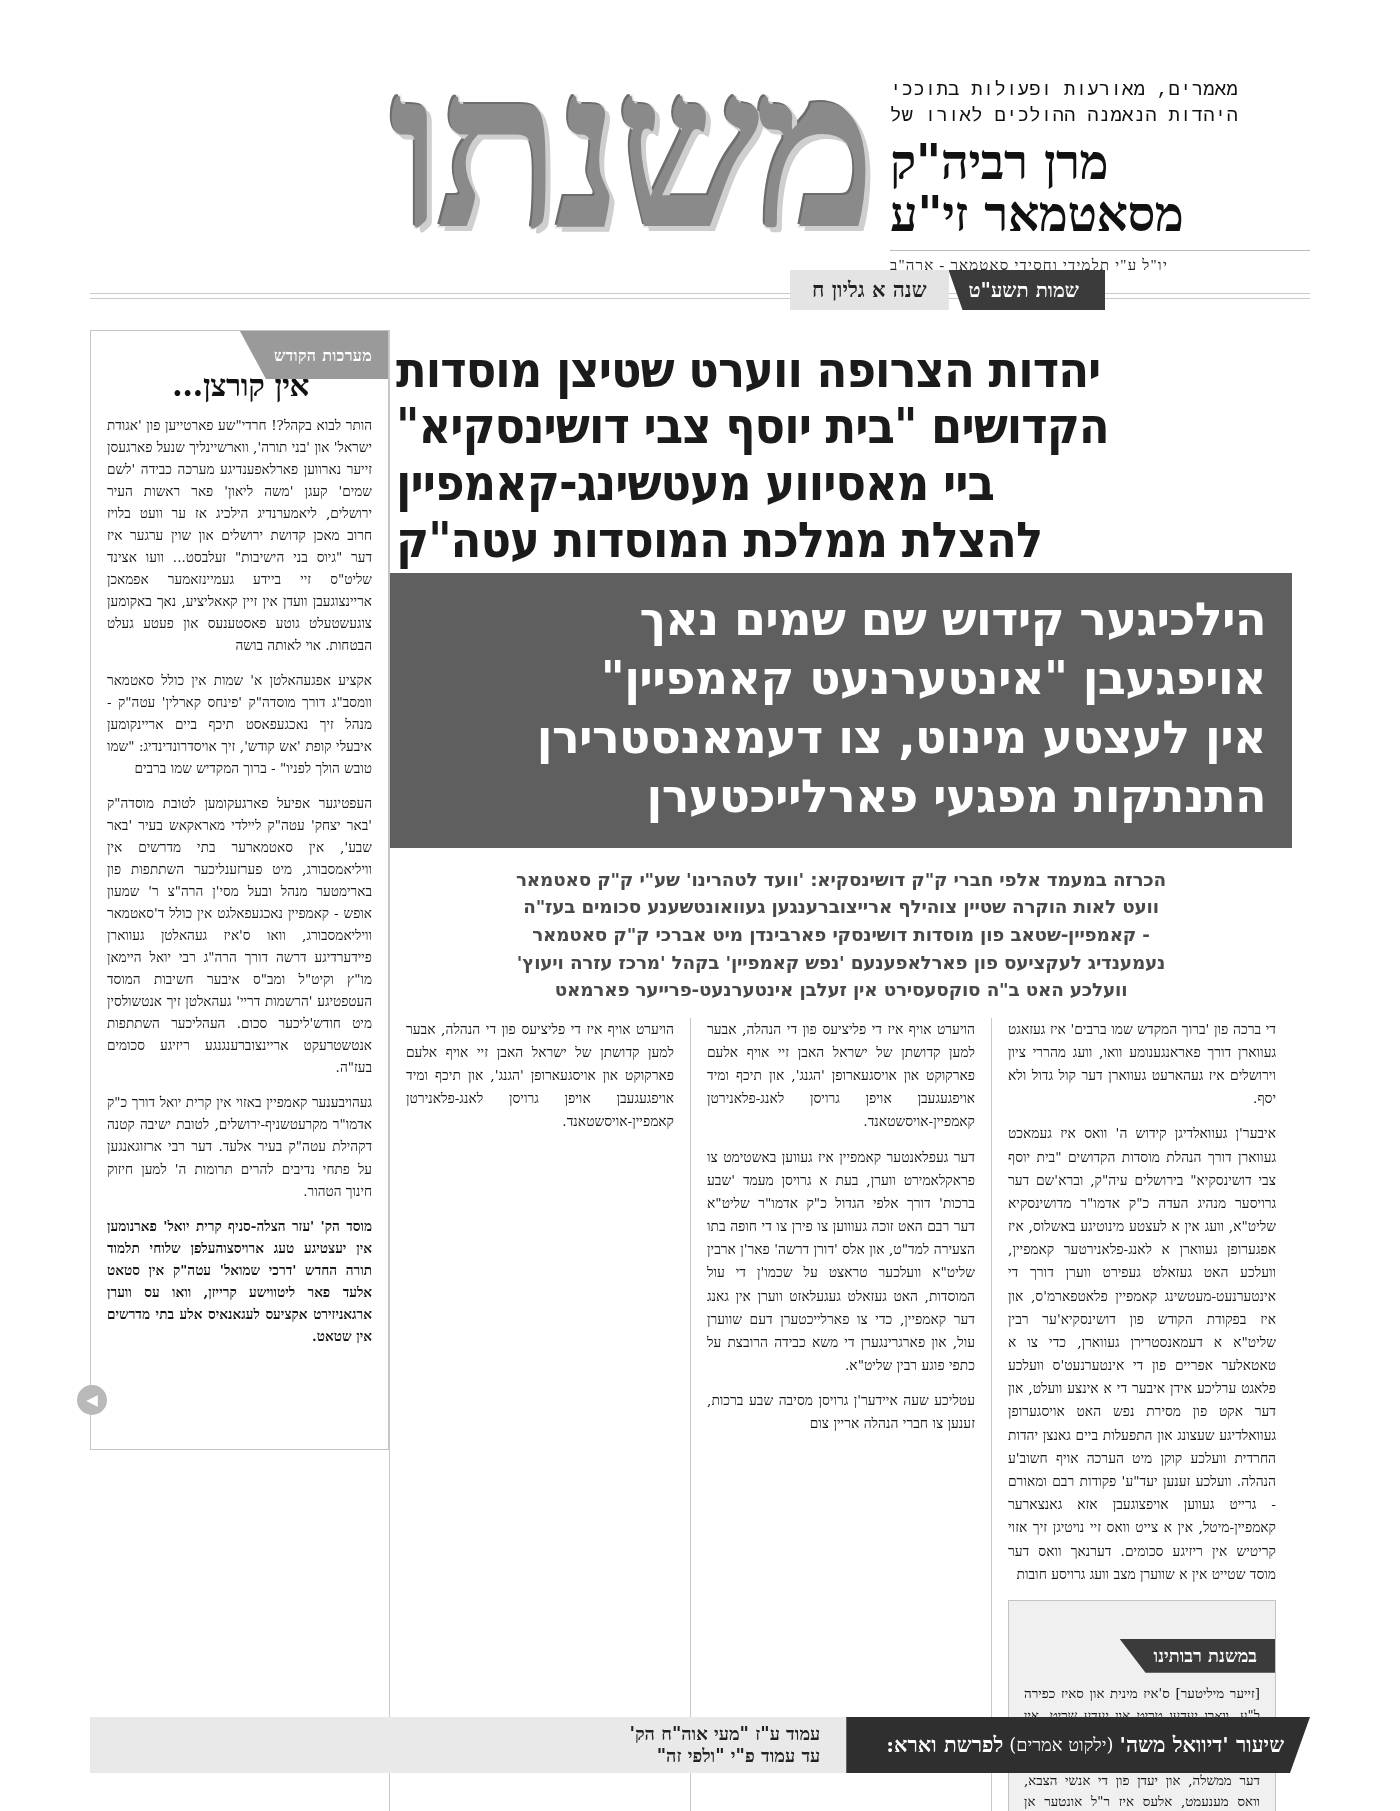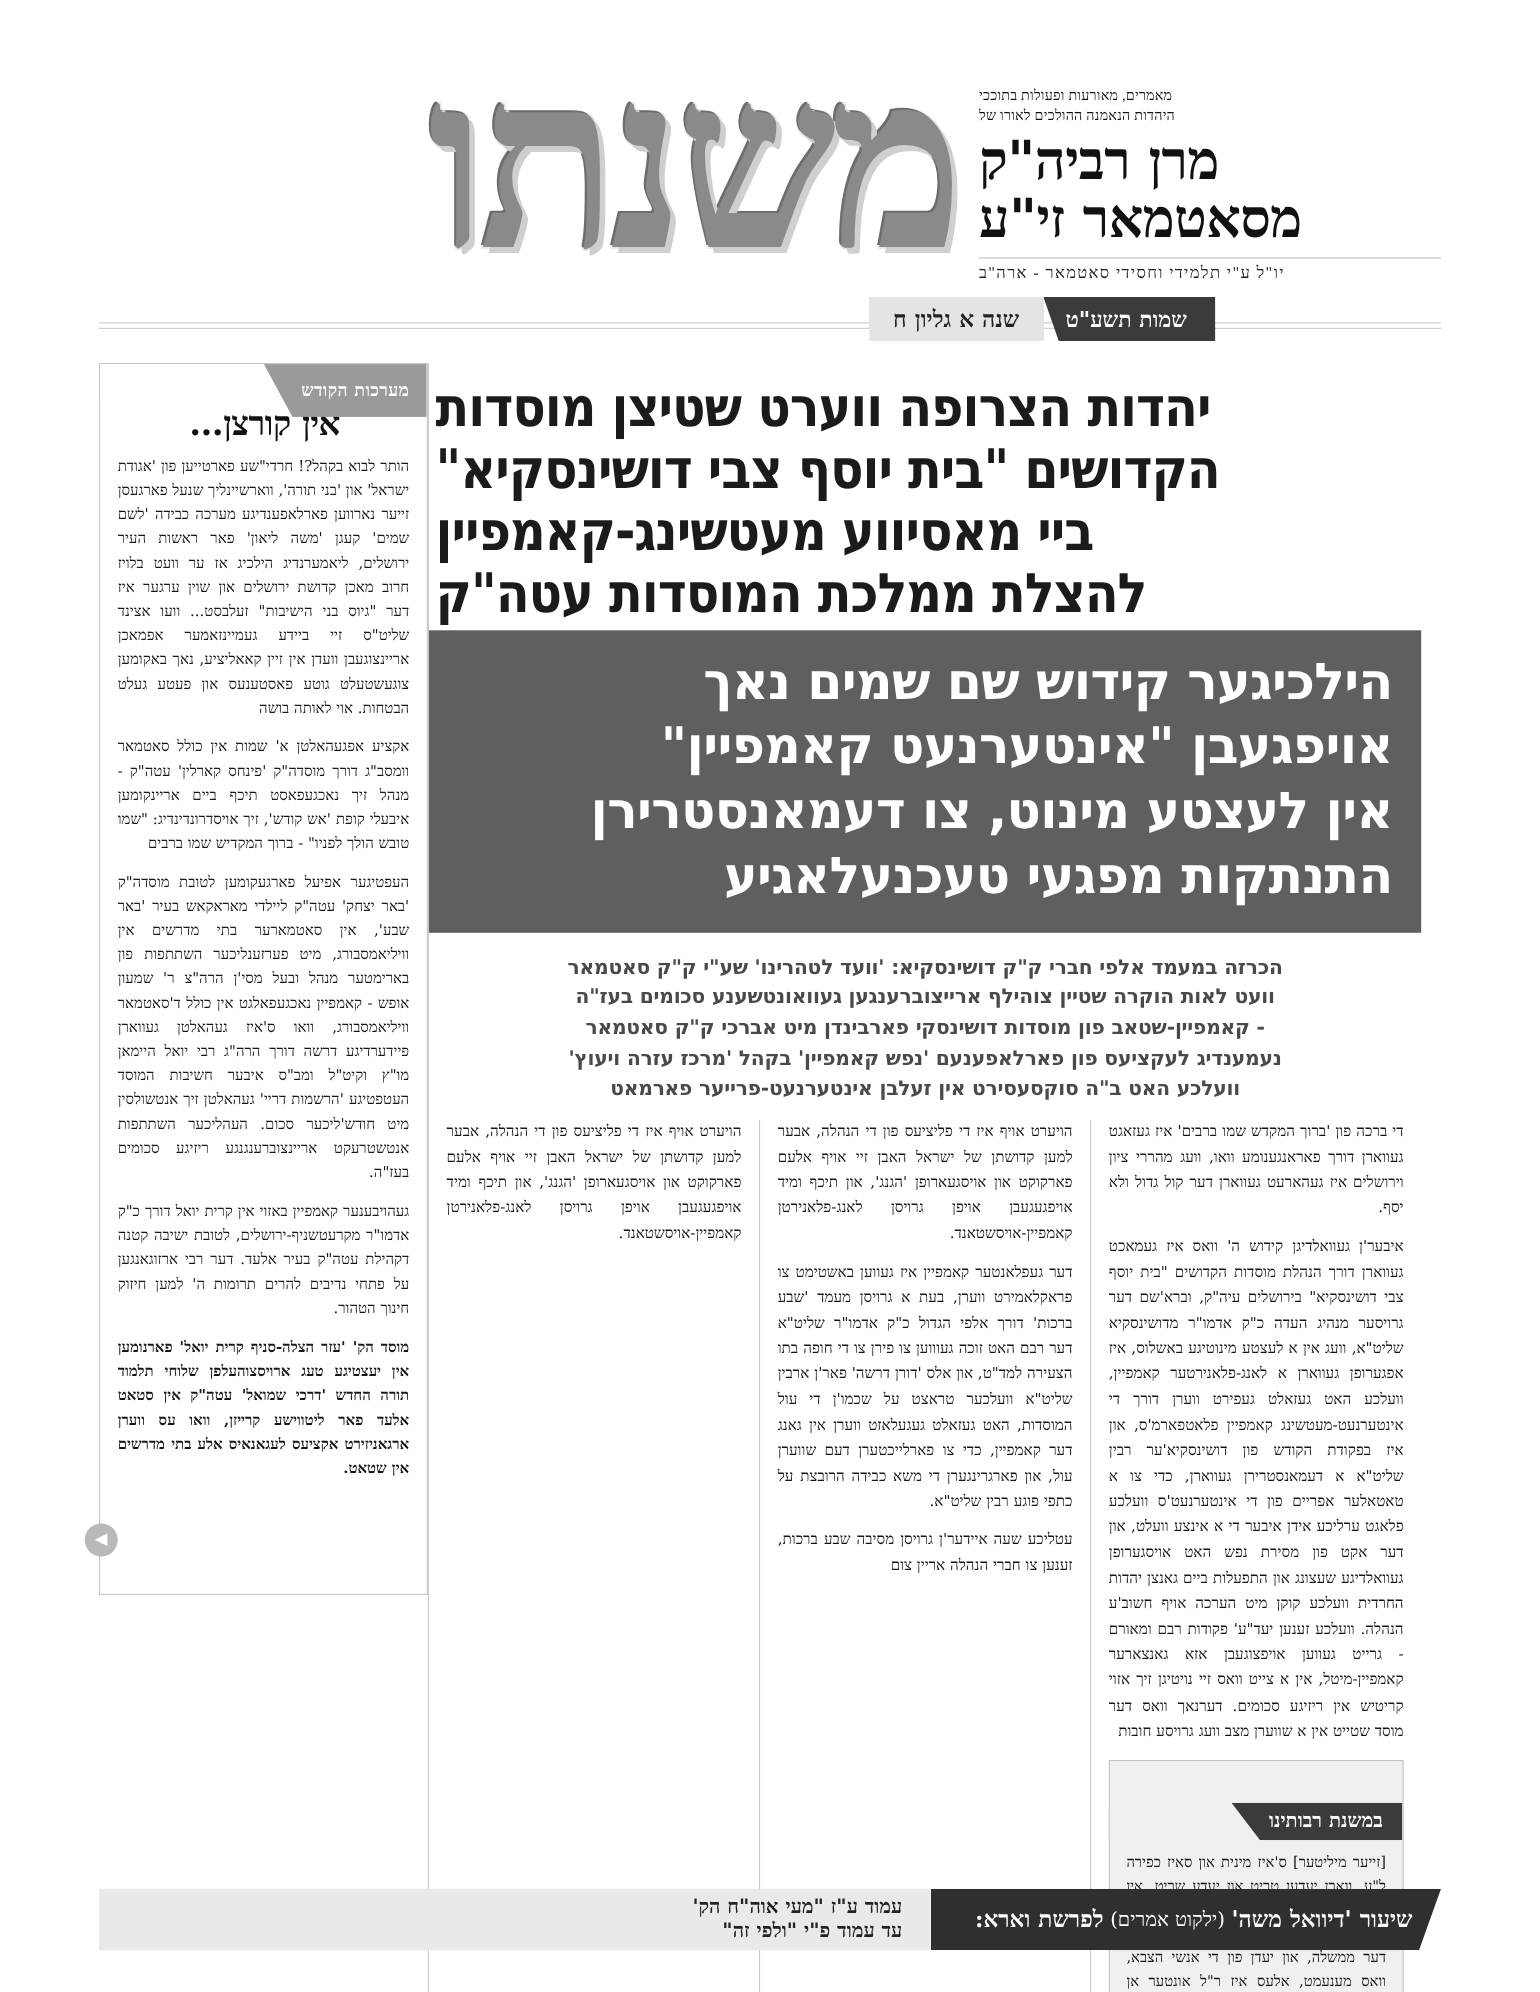--- a/index.html
+++ b/index.html
@@ -29,22 +29,22 @@
     align-items: flex-start;
     justify-content: space-between;
   }
   .mh-right {
     width: 420px;
     text-align: left;
     padding-top: 38px;
     direction: rtl;
   }
   .mh-kicker {
-    font-family: Liberation Serif, serif;
-    font-size: 13px;
+    font-family: Liberation Mono, monospace;
+    font-size: 19px;
     line-height: 1.35;
     color: #111;
     text-align: left;
     letter-spacing: .2px;
   }
   .mh-name {
     font-family: "DejaVu Serif", "Liberation Serif", serif;
     font-weight: bold;
     font-size: 49px;
     line-height: 1.06;
@@ -400,21 +400,21 @@
         <div>יהדות הצרופה ווערט שטיצן מוסדות</div>
         <div>הקדושים "בית יוסף צבי דושינסקיא"</div>
         <div>ביי מאסיווע מעטשינג-קאמפיין</div>
         <div>להצלת ממלכת המוסדות עטה"ק</div>
       </div>
 
       <div class="graybox">
         <div>הילכיגער קידוש שם שמים נאך</div>
         <div>אויפגעבן "אינטערנעט קאמפיין"</div>
         <div>אין לעצטע מינוט, צו דעמאנסטרירן</div>
-        <div>התנתקות מפגעי טעכנעלאגיע</div>
+        <div>התנתקות מפגעי פארלייכטערן</div>
       </div>
 
       <div class="deck">
         <div>הכרזה במעמד אלפי חברי ק"ק דושינסקיא: 'וועד לטהרינו' שע"י ק"ק סאטמאר</div>
         <div>וועט לאות הוקרה שטיין צוהילף ארייצוברענגען געוואונטשענע סכומים בעז"ה</div>
         <div>- קאמפיין-שטאב פון מוסדות דושינסקי פארבינדן מיט אברכי ק"ק סאטמאר</div>
         <div>נעמענדיג לעקציעס פון פארלאפענעם 'נפש קאמפיין' בקהל 'מרכז עזרה ויעוץ'</div>
         <div>וועלכע האט ב"ה סוקסעסירט אין זעלבן אינטערנעט-פרייער פארמאט</div>
       </div>
 

